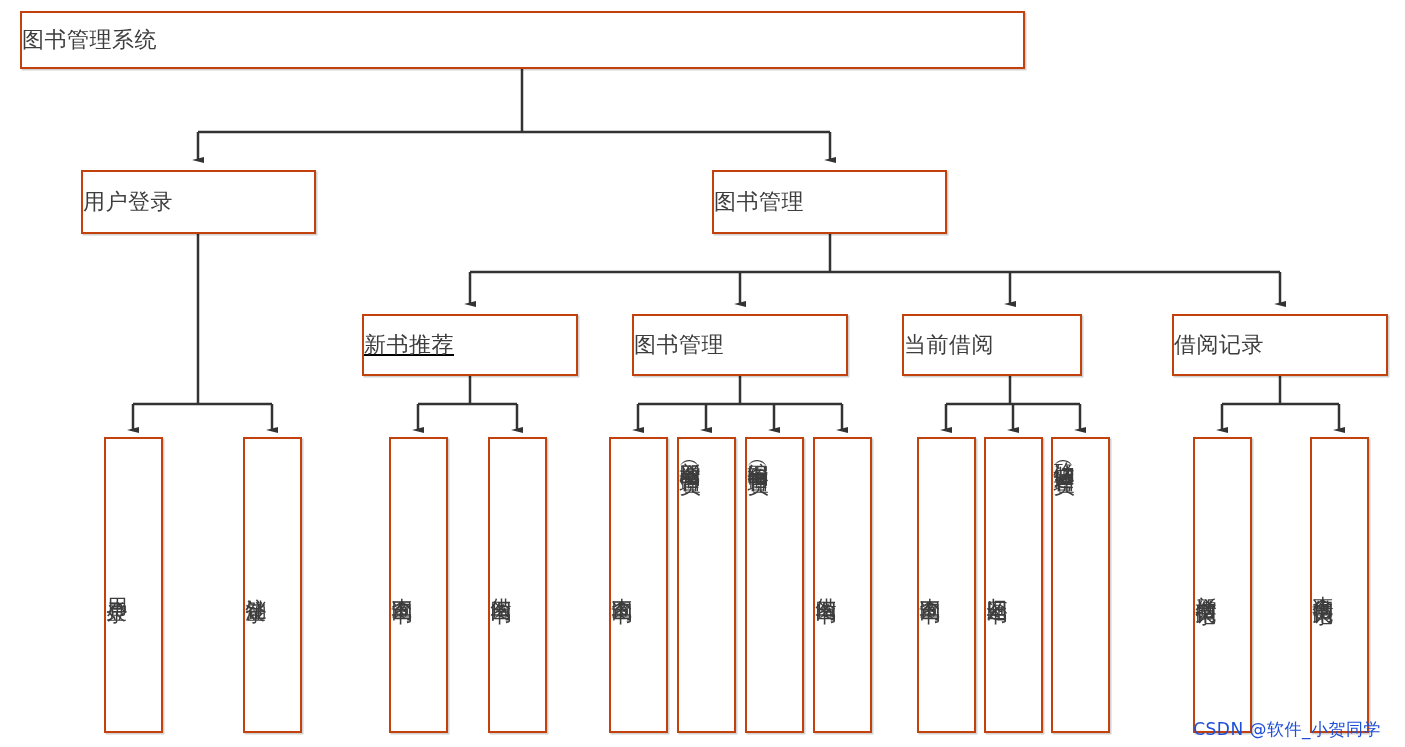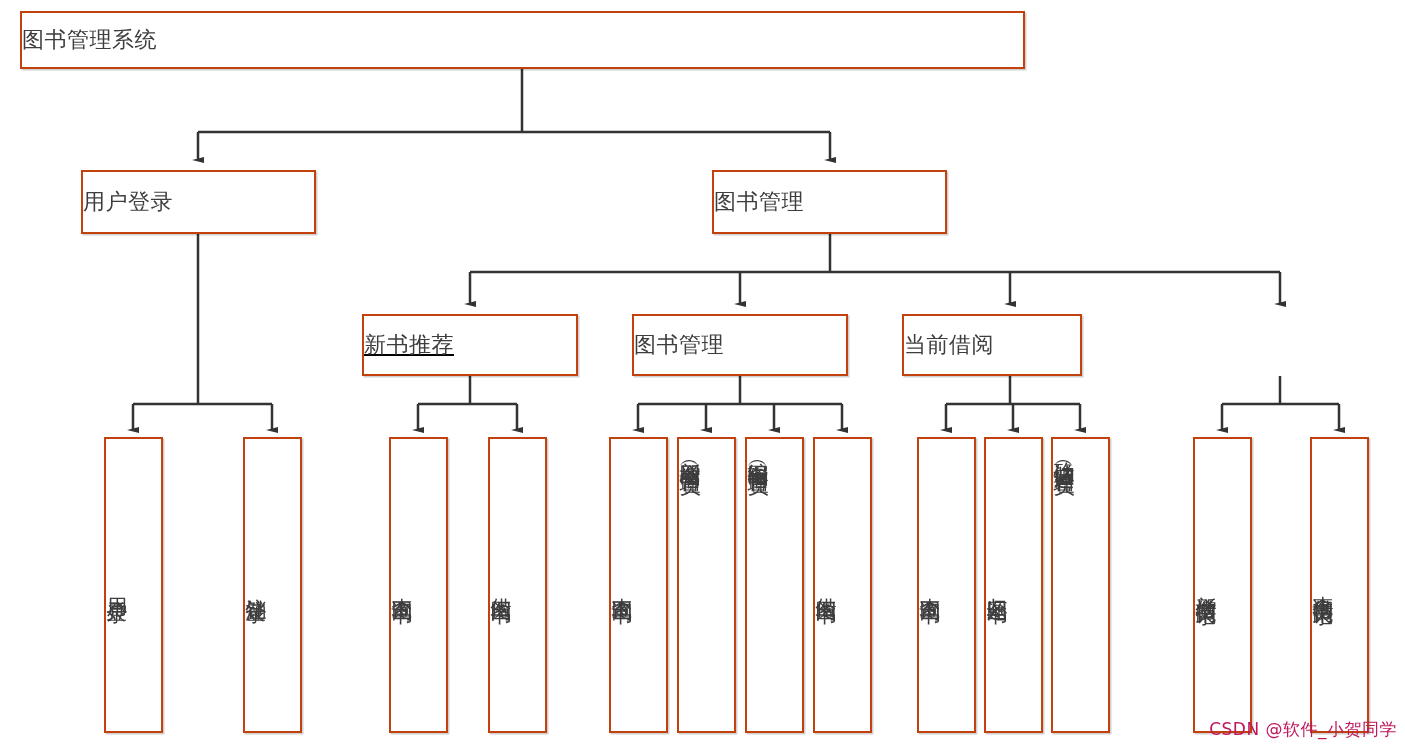--- a/index.html
+++ b/index.html
@@ -53,24 +53,24 @@
   .node.vertical {
     align-items: flex-start;
     padding-top: 6px;
   }
   .node.vertical.center-v {
     align-items: center;
     padding-top: 0;
   }
   .watermark {
     position: absolute;
-    right: 8px;
+    right: 24px;
     bottom: 6px;
     font-size: 17px;
-    color: #be185d;
+    color: #1d4ed8;
     letter-spacing: 0.5px;
     white-space: nowrap;
     pointer-events: none;
   }
 </style>
 </head>
 <body>
 
 <div id="diagram-root">
 
@@ -137,20 +137,23 @@
 
   <div class="node" style="left:362px; top:314px; width:216px; height:62px;text-decoration:underline;">
     <span class="node-label">新书推荐</span>
   </div>
   <div class="node" style="left:632px; top:314px; width:216px; height:62px;">
     <span class="node-label">图书管理</span>
   </div>
   <div class="node" style="left:902px; top:314px; width:180px; height:62px;">
     <span class="node-label">当前借阅</span>
   </div>
+  <div class="node" style="left:1172px; top:314px; width:216px; height:62px;">
+    <span class="node-label">借阅记录</span>
+  </div>
 
   <div class="node vertical center-v" style="left:104px; top:437px; width:59px; height:296px;">
     <span class="node-label">用户登录</span>
   </div>
   <div class="node vertical center-v" style="left:243px; top:437px; width:59px; height:296px;">
     <span class="node-label">注销登录</span>
   </div>
 
   <div class="node vertical center-v" style="left:389px; top:437px; width:59px; height:296px;">
     <span class="node-label">查询图书</span>

